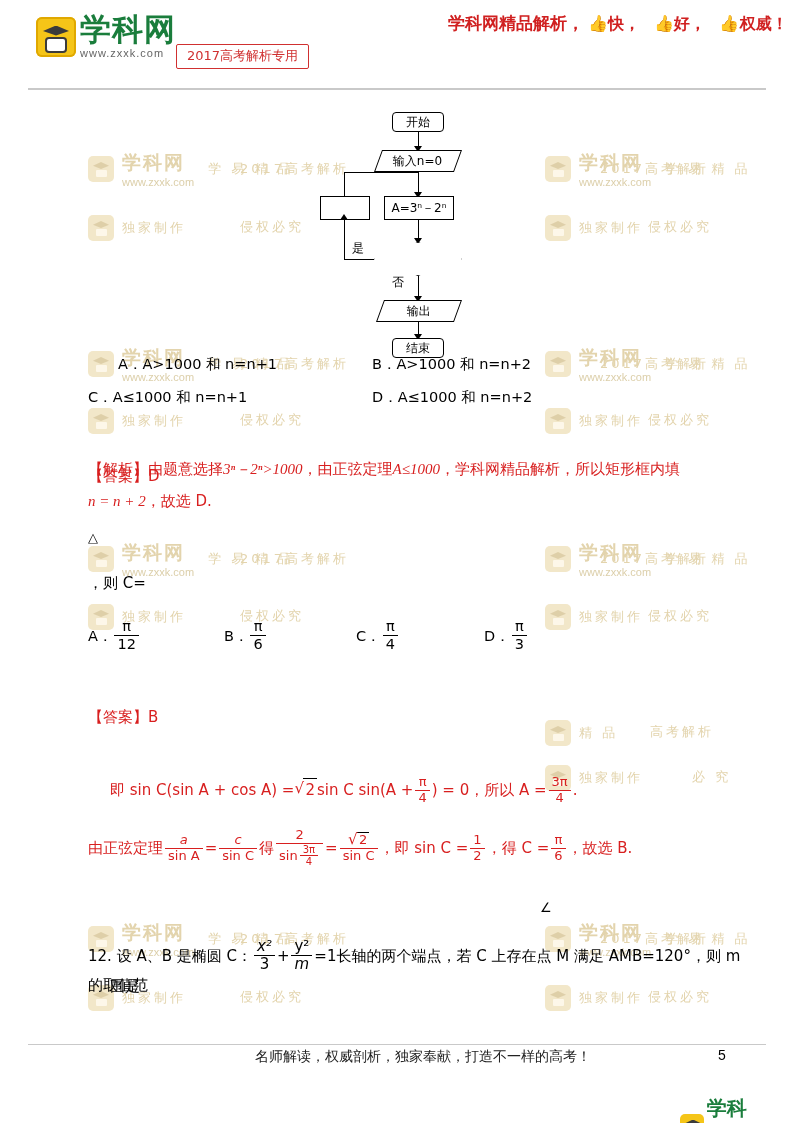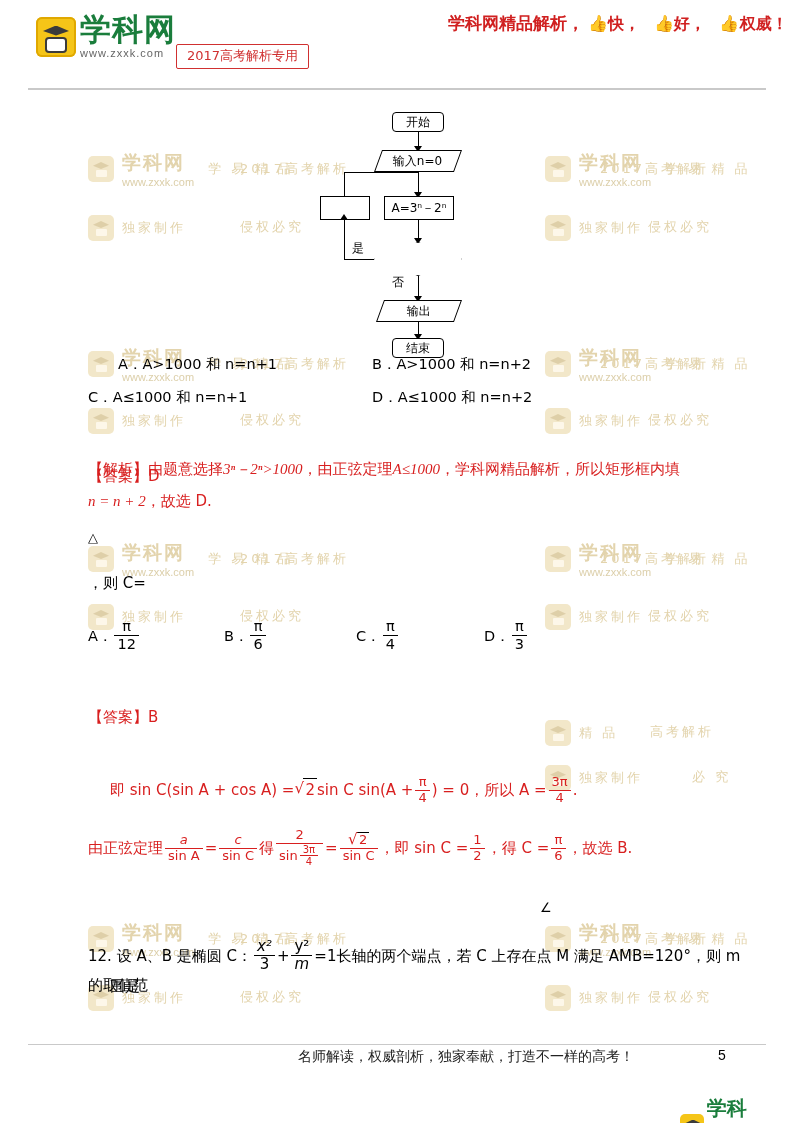--- a/index.html
+++ b/index.html
@@ -107,21 +107,21 @@
 
   .sqrt{display:inline-block;position:relative;padding-left:9px;}
   .sqrt:before{
     content:"√";position:absolute;left:0;top:-1px;font-size:15px;
   }
   .sqrt .bar{border-top:1px solid #000;padding:0 2px;display:inline-block;}
 
   .footer-line{position:absolute;left:28px;top:1044px;width:738px;height:1px;background:#c9c9c9;}
   .footer-txt{
     position:absolute;left:255px;top:1048px;
-    font-family:"DejaVu Sans", sans-serif;font-size:14px;color:#222;margin-left:43px;
+    font-family:"DejaVu Sans", sans-serif;font-size:14px;color:#222;
   }
   .footer-pg{position:absolute;left:718px;top:1047px;font-family:"Liberation Sans", sans-serif;font-size:14px;}
 
   .bottom-logo{position:absolute;left:680px;top:1095px;display:flex;align-items:center;gap:3px;}
   .bl-mark{width:26px;height:26px;border-radius:5px;background:#f5c518;position:relative;}
   .bl-mark:before{content:"";position:absolute;left:5px;top:6px;width:16px;height:7px;background:#3b3b3b;clip-path:polygon(0% 55%,50% 0%,100% 55%,50% 100%);}
   .bl-mark:after{content:"";position:absolute;left:7px;top:14px;width:12px;height:8px;background:#fff;border-radius:1px;box-shadow:0 0 0 1.5px #3b3b3b;}
   .bl-cn{font-family:"DejaVu Sans", sans-serif;font-weight:bold;font-size:20px;color:#1a7d3c;}
   .bl-url{font-family:"Liberation Sans", sans-serif;font-size:8px;color:#666;}
 </style>

